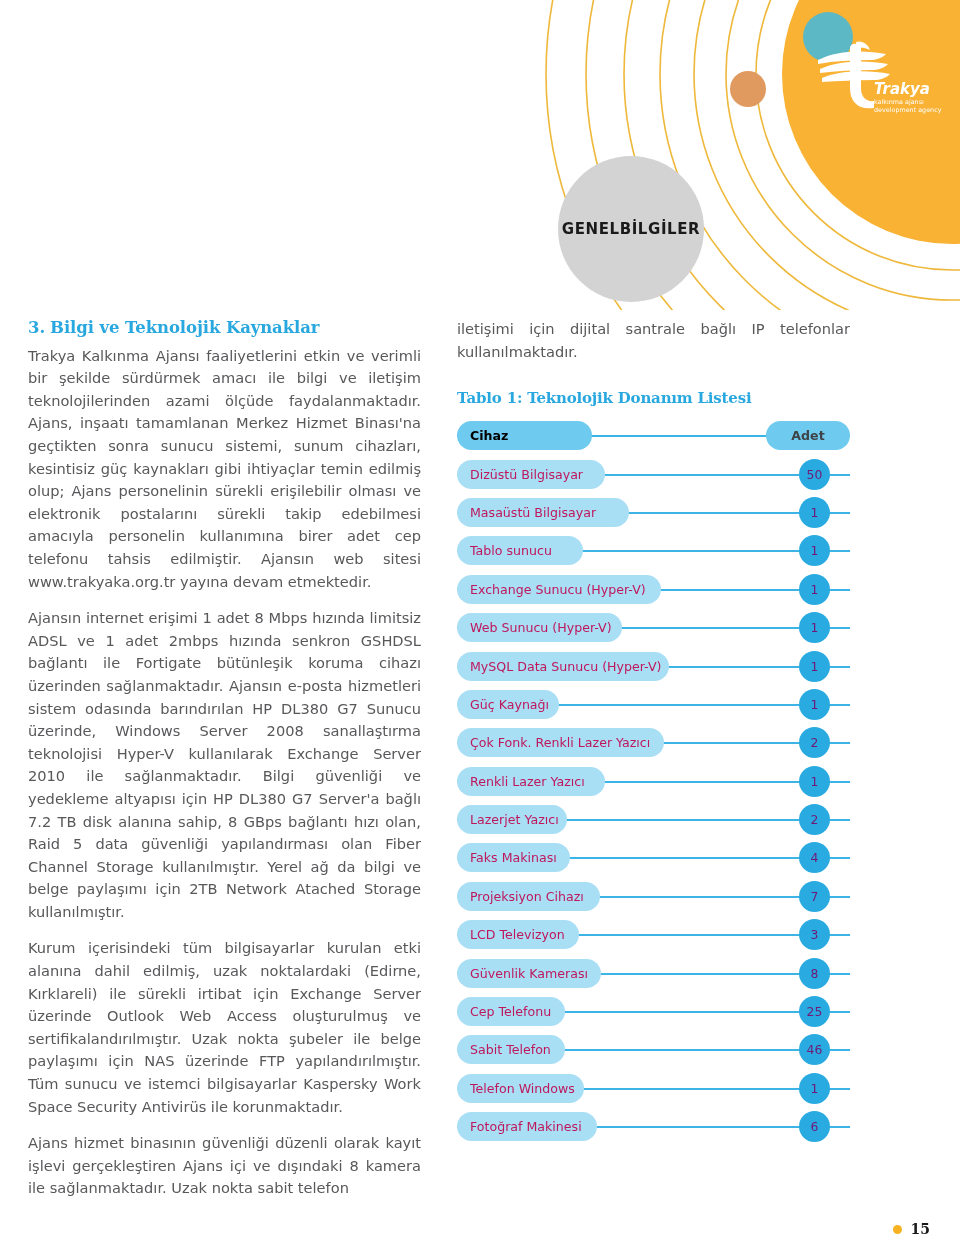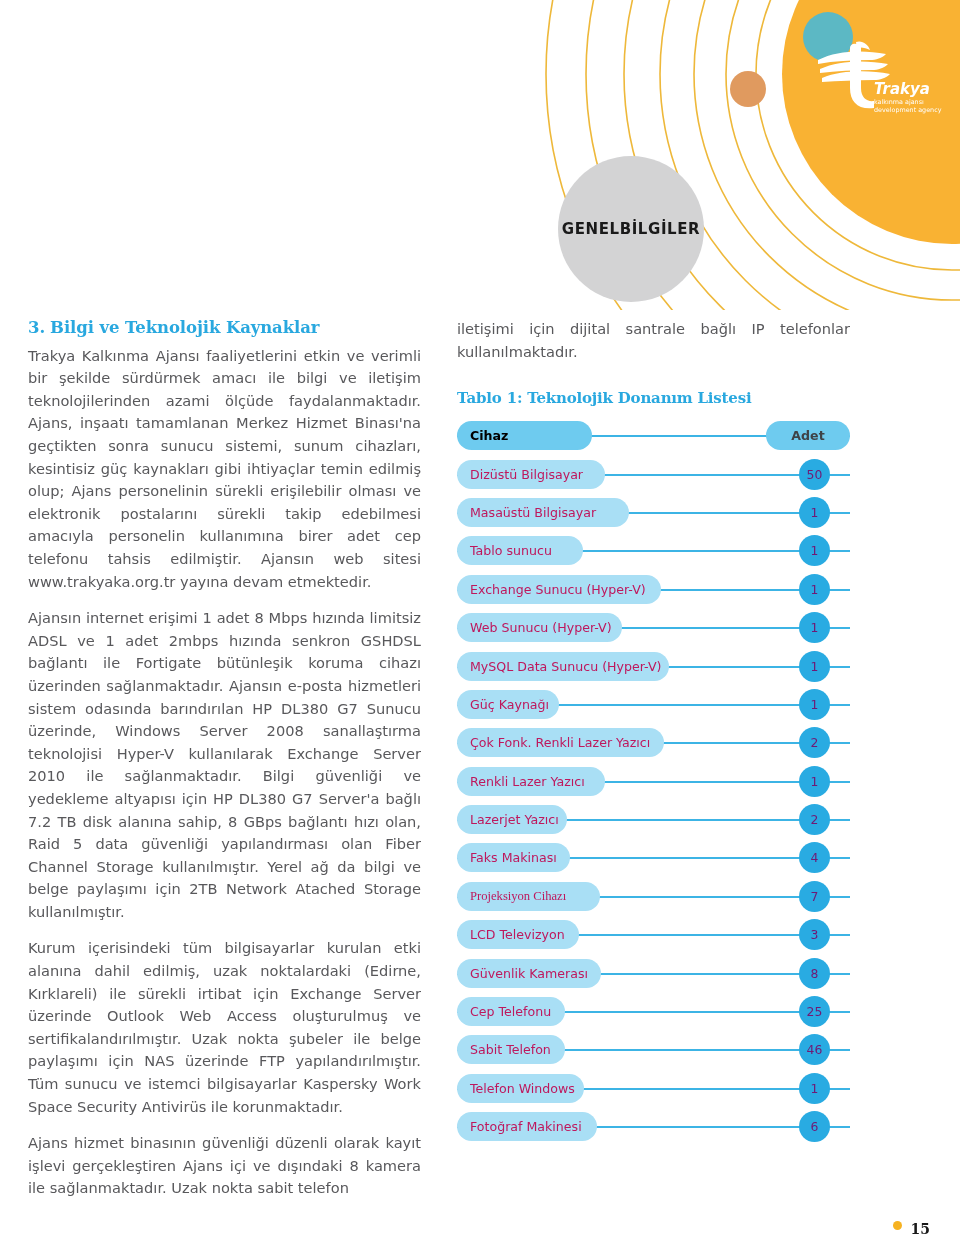--- a/index.html
+++ b/index.html
@@ -186,20 +186,21 @@
     left: 0;
     bottom: 22px;
     width: 960px;
     height: 24px;
   }
   .footer-inner {
     position: absolute;
     right: 30px;
     bottom: 0;
     display: flex;
+    align-items: center;
     gap: 9px;
   }
   .footer-dot {
     width: 9px;
     height: 9px;
     border-radius: 50%;
     background: #f6b221;
     display: block;
   }
   .page-number {
@@ -333,21 +334,21 @@
           <span class="label-pill" style="width: 110px;">Lazerjet Yazıcı</span>
           <span class="value-circle">2</span>
         </div>
         <div class="table-row">
           <span class="connector"></span>
           <span class="label-pill" style="width: 113px;">Faks Makinası</span>
           <span class="value-circle">4</span>
         </div>
         <div class="table-row">
           <span class="connector"></span>
-          <span class="label-pill" style="width: 143px; font-family: Liberation Serif, serif;">Projeksiyon Cihazı</span>
+          <span class="label-pill" style="width: 143px;">Projeksiyon Cihazı</span>
           <span class="value-circle">7</span>
         </div>
         <div class="table-row">
           <span class="connector"></span>
           <span class="label-pill" style="width: 122px;">LCD Televizyon</span>
           <span class="value-circle">3</span>
         </div>
         <div class="table-row">
           <span class="connector"></span>
           <span class="label-pill" style="width: 144px;">Güvenlik Kamerası</span>

